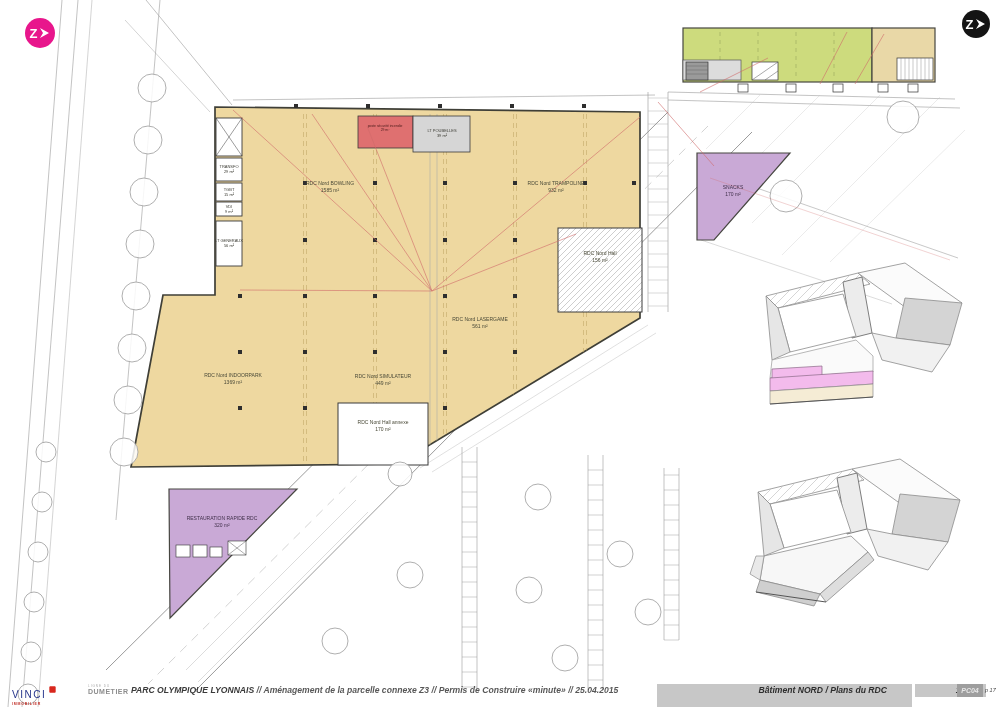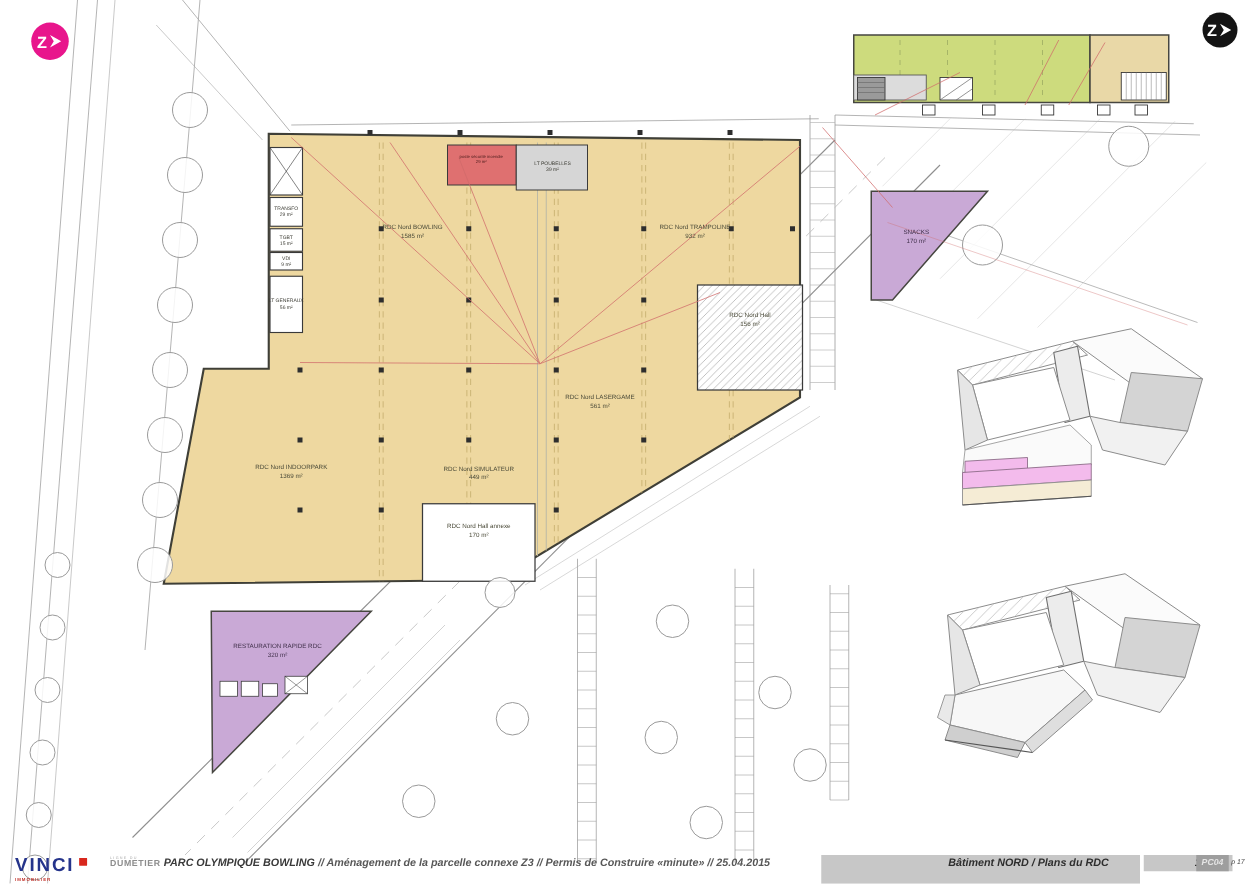--- a/index.html
+++ b/index.html
@@ -15,21 +15,21 @@
   .rlabel.purp{color:#40304a;}
   
   .logo{position:absolute;border-radius:50%;display:flex;align-items:center;
         justify-content:center;gap:1px;z-index:8;}
   .logo.pink{left:25px;top:18px;width:30px;height:30px;background:#e8168c;}
   .logo.black{left:962px;top:10px;width:28px;height:28px;background:#141414;}
   .logo .zl{color:#fff;font-weight:bold;font-size:13px;line-height:1;}
   
   .footer{position:absolute;left:0;top:683px;width:1000px;height:17px;z-index:9;font-style:italic;}
   .vinci{position:absolute;left:12px;top:1px;display:flex;align-items:flex-start;gap:2px;font-style:normal;}
-  .vinci .vword{color:#25348b;font-weight:bold;font-size:15px;letter-spacing:1.5px;line-height:1;}
+  .vinci .vword{color:#25348b;font-weight:normal;font-size:10px;letter-spacing:1.5px;line-height:1;}
   .vinci .vsub{display:block;color:#c03028;font-size:3.5px;letter-spacing:.8px;font-weight:bold;}
   .vinci .vicon{width:9px;height:9px;background:#d8271d;transform:rotate(45deg);margin-top:1px;
                 clip-path:polygon(50% 0,100% 50%,50% 100%,0 50%);}
   .dumetier{position:absolute;left:88px;top:1px;font-style:normal;color:#8d8d8d;}
   .dumetier .dm-top{display:block;font-size:3px;letter-spacing:1px;color:#a9a9a9;}
   .dumetier .dm-word{display:block;font-size:7px;font-weight:bold;letter-spacing:.5px;}
   .ftitle{position:absolute;left:131px;top:2px;font-size:8.6px;color:#3a3a3a;white-space:nowrap;}
   .ftitle .t1{font-weight:bold;}
   .ftitle .t2{font-weight:bold;opacity:.85;}
   .fband{position:absolute;left:657px;top:1px;width:255px;height:27px;background:#c7c7c7;
@@ -343,21 +343,21 @@
         <span class="vword">VINCI</span>
         <span class="vsub">IMMOBILIER</span>
       </span>
       <span class="vicon"></span>
     </div>
     <div class="dumetier">
       <span class="dm-top">LIGNE DU</span>
       <span class="dm-word">DUMETIER</span>
     </div>
     <div class="ftitle">
-      <span class="t1">PARC OLYMPIQUE BOWLING</span>
+      <span class="t1">PARC OLYMPIQUE LYONNAIS</span>
       <span class="t2">// Aménagement de la parcelle connexe Z3 // Permis de Construire «minute» // 25.04.2015</span>
     </div>
     <div class="fband">Bâtiment NORD  / Plans du RDC</div>
     <div class="fscale">1/500</div>
     <div class="fcode">PC04</div>
     <div class="fpage">p 17</div>
   </div>
 
 </div>
 

